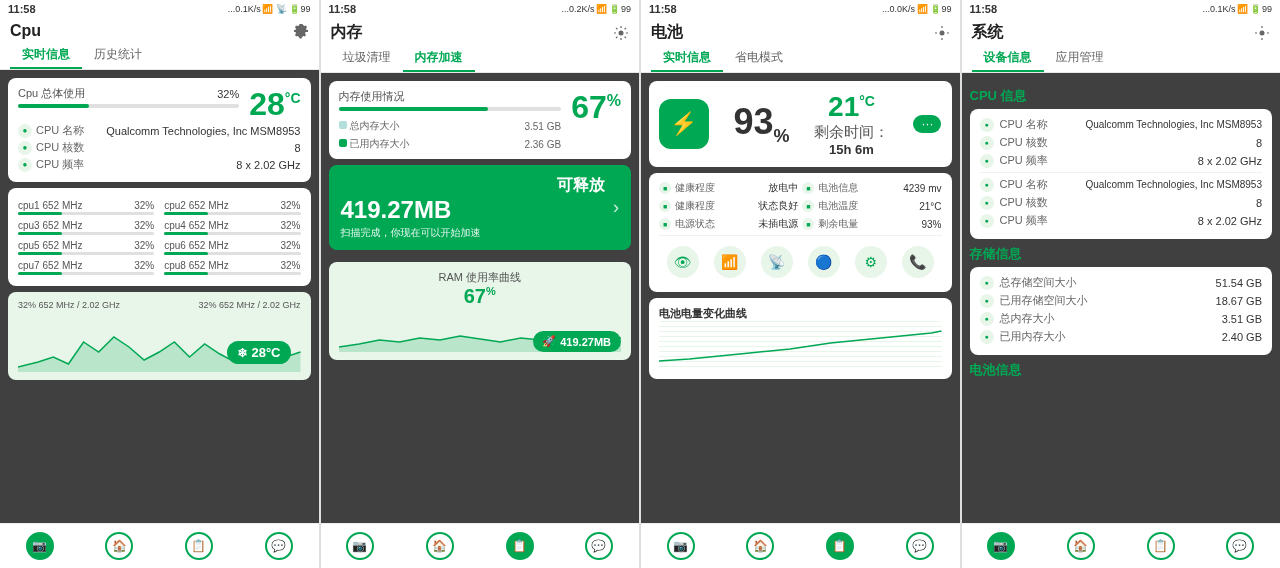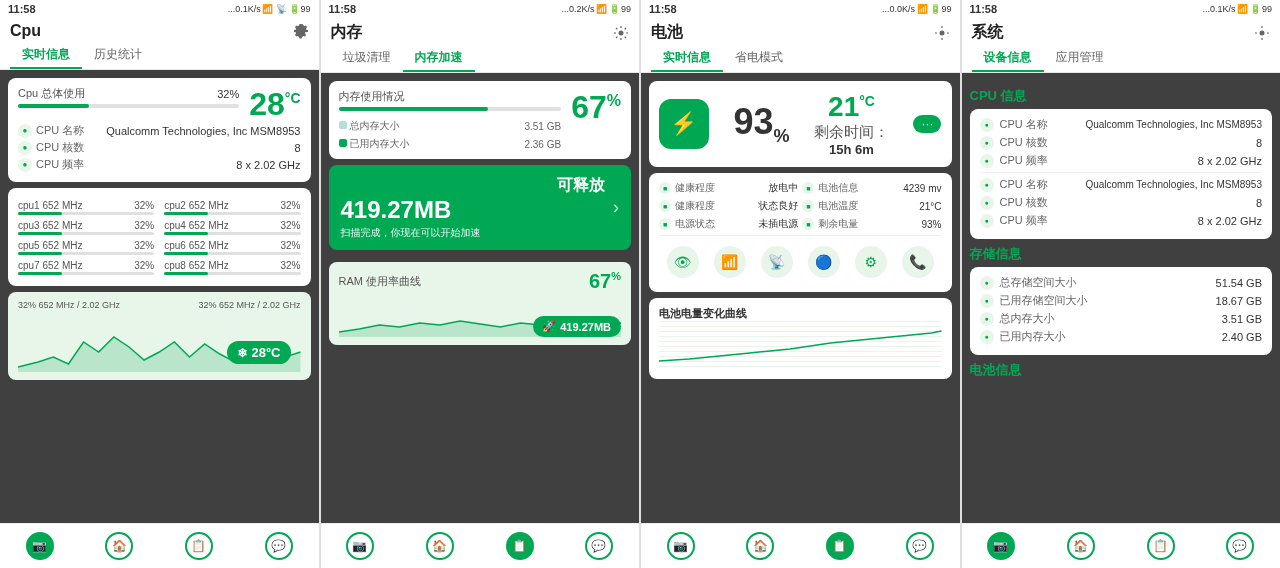--- a/index.html
+++ b/index.html
@@ -296,20 +296,21 @@
       background: #e8f5e9;
       border-radius: 8px;
       padding: 8px 10px;
       margin-bottom: 6px;
     }
     .ram-chart-header {
       display: flex;
       justify-content: space-between;
       align-items: center;
       margin-bottom: 4px;
+      flex-direction: column;
     }
     .ram-chart-title { font-size: 11px; color: #555; }
     .ram-chart-pct { font-size: 20px; font-weight: bold; color: #00a854; }
     .ram-chart-pct sup { font-size: 11px; }
     .ram-chart-area {
       height: 40px;
       position: relative;
       overflow: hidden;
     }
     .rocket-badge {

